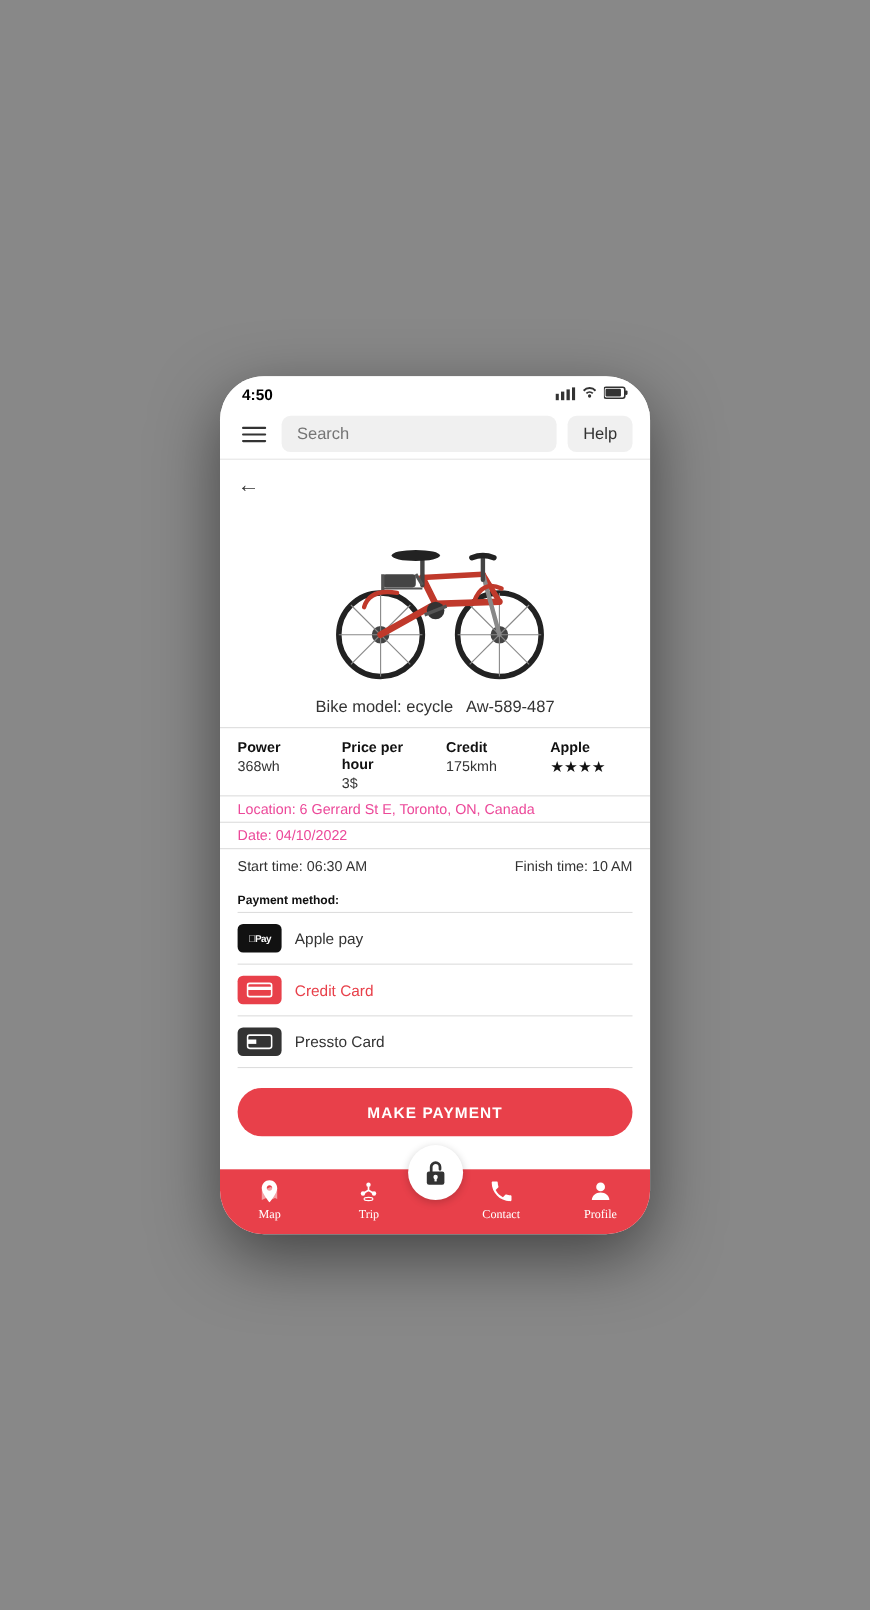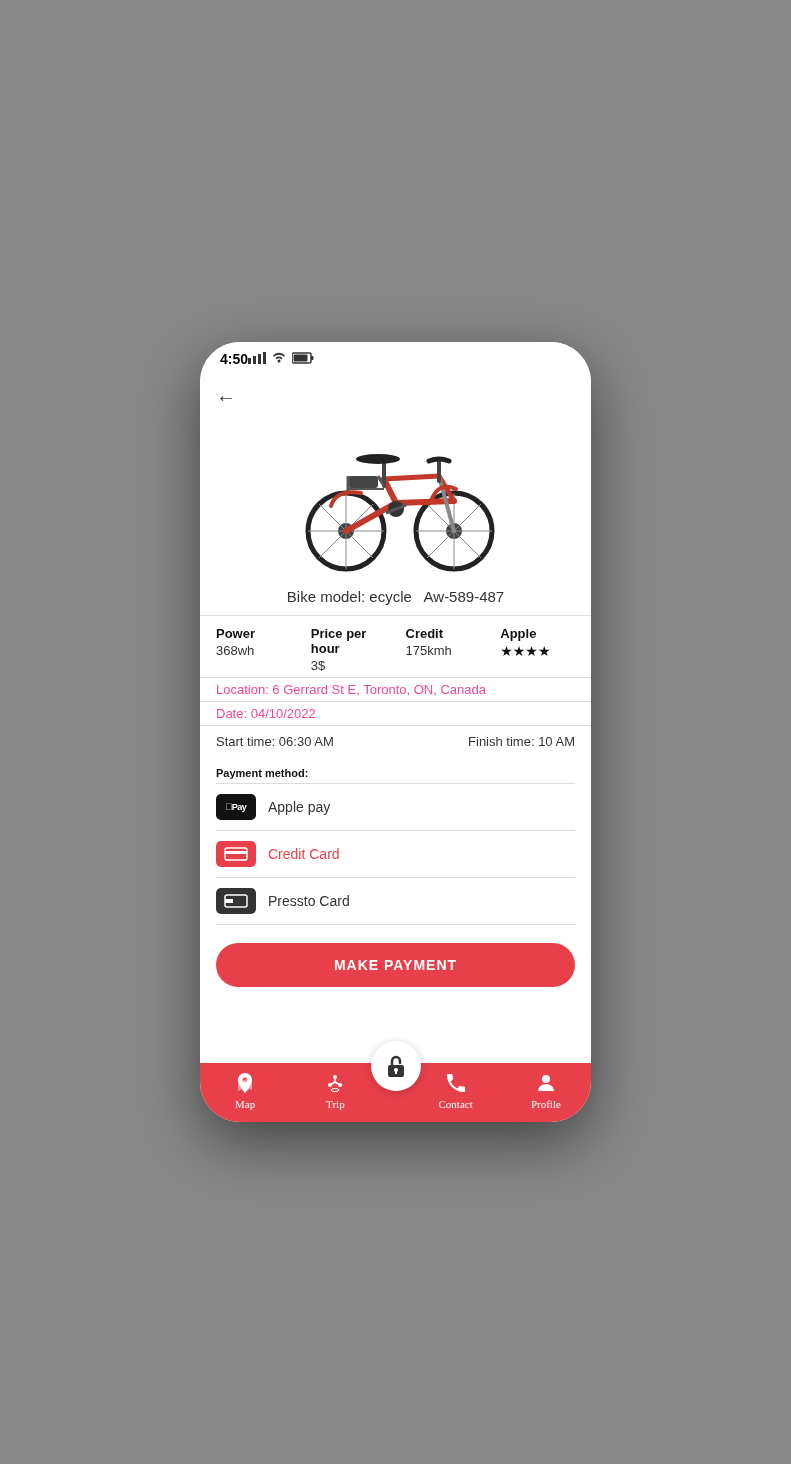--- a/index.html
+++ b/index.html
@@ -20,20 +20,21 @@
       box-shadow: 0 20px 60px rgba(0,0,0,0.5);
       display: flex;
       flex-direction: column;
       position: relative;
     }
     
     .status-bar {
       background: #fff;
       padding: 8px 20px 4px;
       display: flex;
+      justify-content: space-between;
       align-items: center;
       flex-shrink: 0;
     }
     .status-time {
       font-size: 14px;
       font-weight: 600;
     }
     .status-icons {
       display: flex;
       align-items: center;
@@ -293,20 +294,29 @@
       <span>
         <svg width="22" height="12" viewBox="0 0 22 12">
             <rect x="0" y="1" width="19" height="10" rx="2" ry="2" fill="none" stroke="#333" stroke-width="1.5"></rect>
             <rect x="19" y="4" width="2.5" height="4" rx="1" fill="#333"></rect>
             <rect x="1.5" y="2.5" width="14" height="7" rx="1" fill="#333"></rect>
           </svg>
       </span>
     </div>
   </div>
 
+  <div class="top-nav">
+    <button class="hamburger-btn">
+      <div class="hamburger-line"></div>
+      <div class="hamburger-line"></div>
+      <div class="hamburger-line"></div>
+    </button>
+    <input class="search-bar" type="text" placeholder="Search" style="">
+    <button class="help-btn">Help</button>
+  </div>
 
   <div class="main-content">
 
     
     <button class="back-btn">←</button>
 
     
     <div class="bike-image-area">
       <svg class="bike-placeholder" viewBox="0 0 240 155" xmlns="http://www.w3.org/2000/svg">
 

